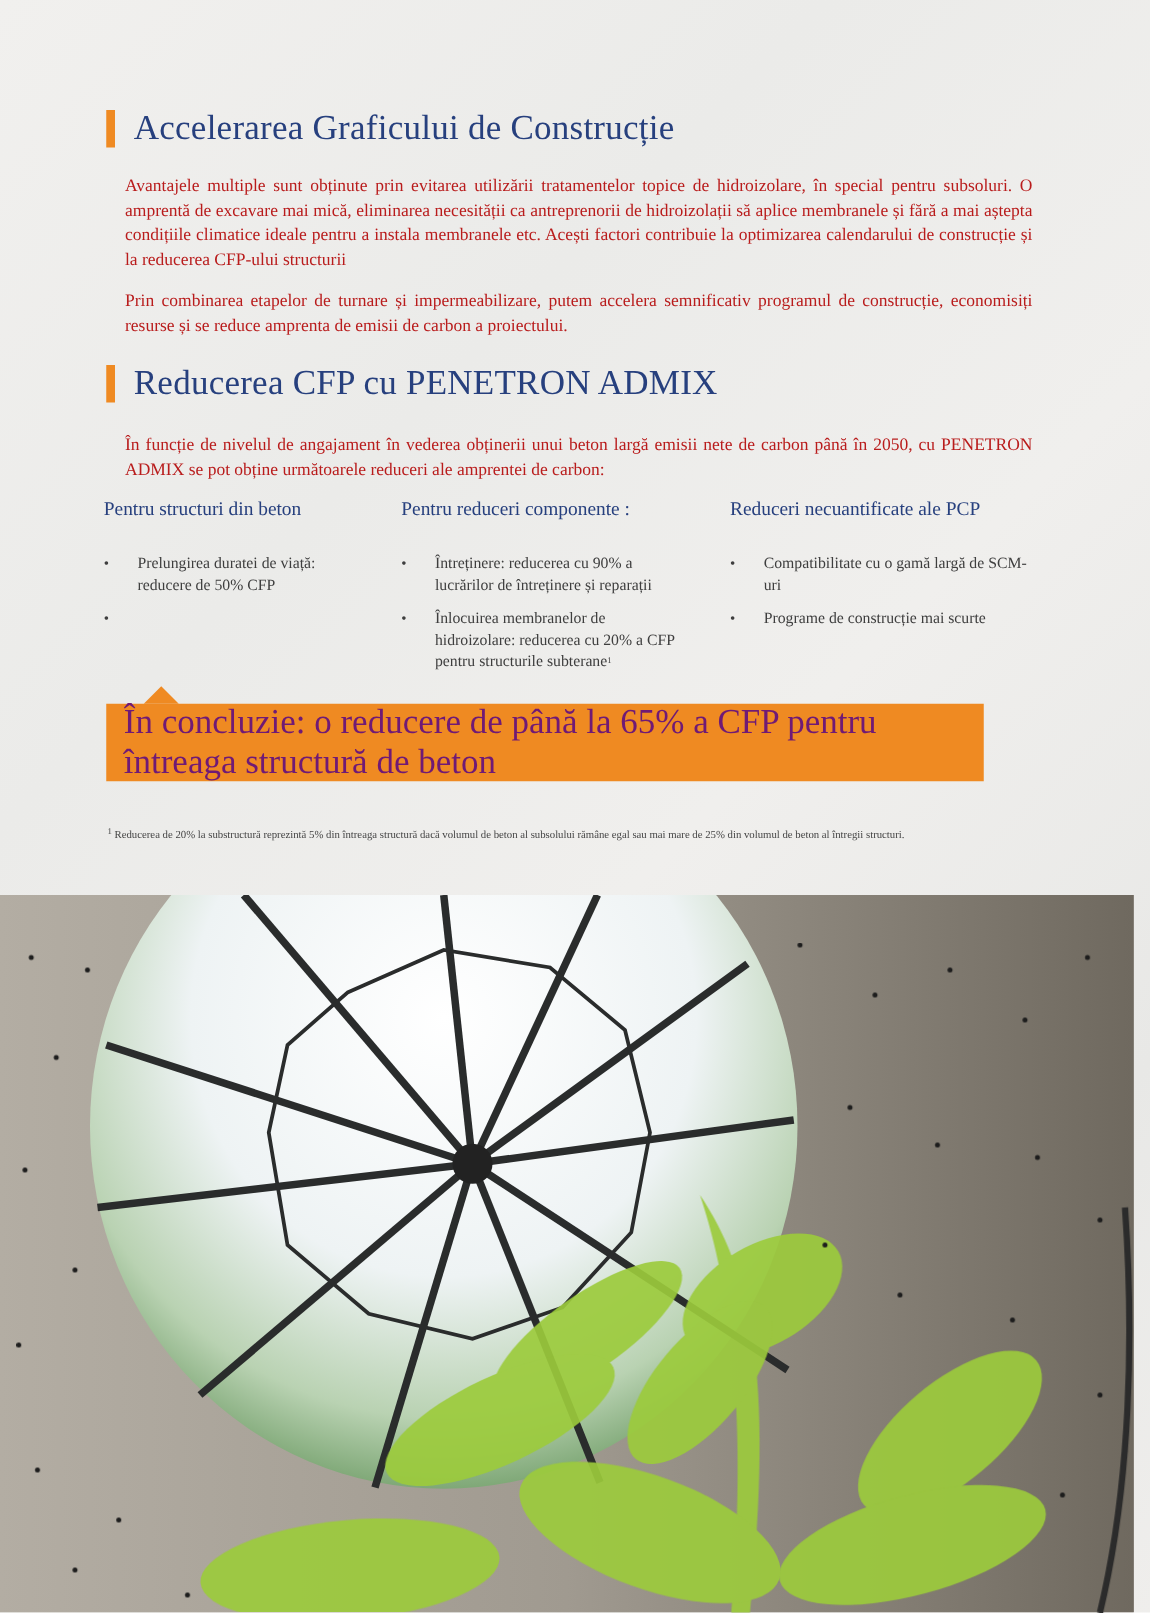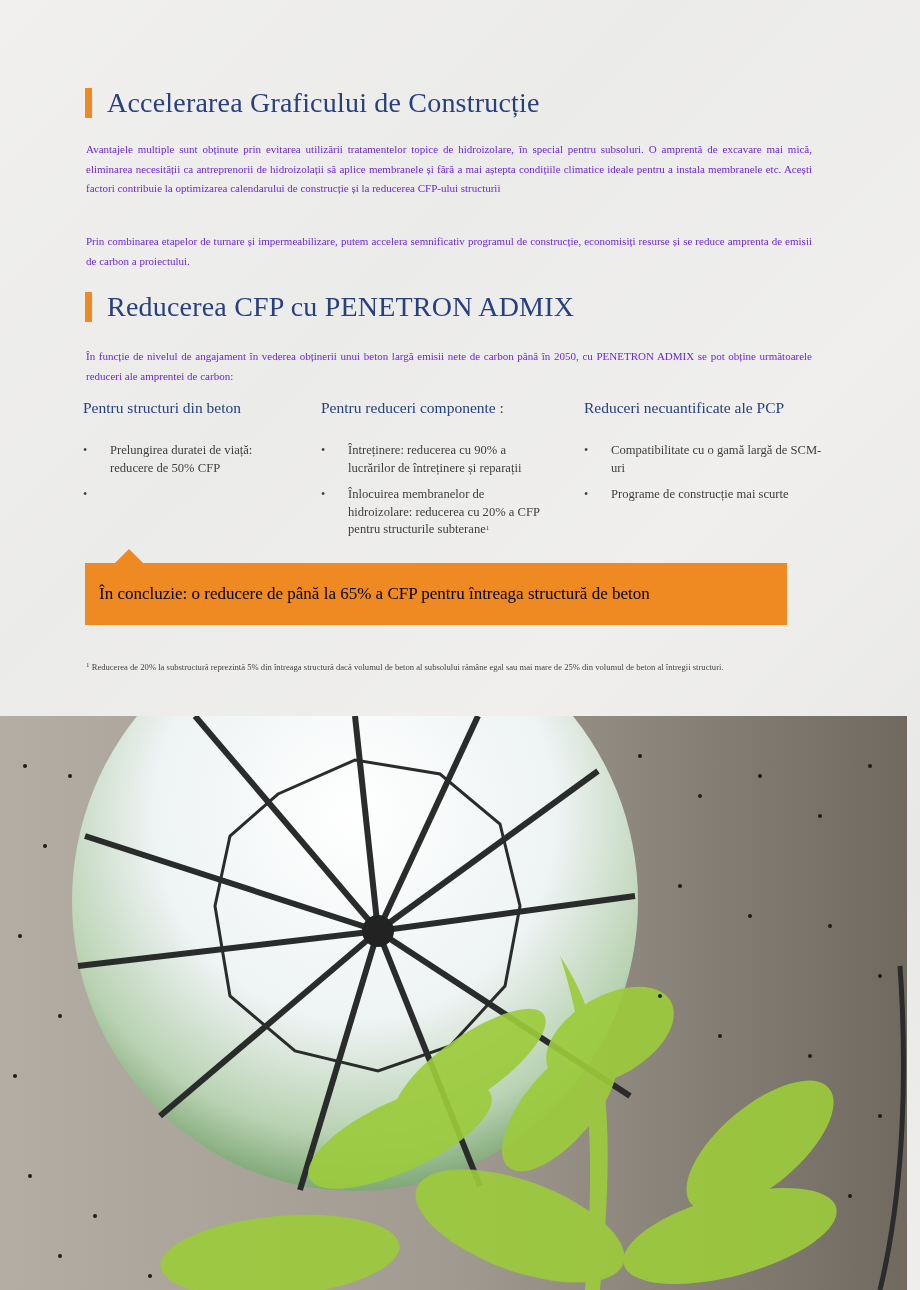--- a/index.html
+++ b/index.html
@@ -14,22 +14,22 @@
     position:absolute; left:85px; display:flex; align-items:center;
   }
   .heading .bar { width:7px; height:30px; background:#ef8a22; margin-right:15px; }
   .heading h1 {
     margin:0; font-weight:normal; font-size:28px; color:#27407e; letter-spacing:0.2px;
     font-family: "Liberation Serif", "DejaVu Serif", serif;
   }
   .h1 { top:87px; }
   .h2 { top:291px; }
   p.body {
-    position:absolute; left:86px; width:726px; margin:0;
-    font-size:11px; line-height:19.5px; text-align:justify; color:#6d28d9;
+    position:absolute; left:100px; width:726px; margin:0;
+    font-size:14px; line-height:19.5px; text-align:justify; color:#b91c1c;
   }
   .p1 { top:140px; }
   .p2 { top:232px; }
   .p3 { top:347px; }
   .col { position:absolute; top:399px; }
   .col h3 {
     margin:0 0 25px 0; font-weight:normal; font-size:15.5px; color:#27407e;
     font-family: "Liberation Serif", "DejaVu Serif", serif;
   }
   .col ul { list-style:none; margin:0; padding:0; }
@@ -47,21 +47,21 @@
   .callout {
     position:absolute; left:85px; top:563px; width:702px; height:62px;
     background:#ef8a22; display:flex; align-items:center;
   }
   .callout:before {
     content:""; position:absolute; left:30px; top:-14px;
     border-left:14px solid transparent; border-right:14px solid transparent;
     border-bottom:14px solid #ef8a22;
   }
   .callout span {
-    color:#000000; font-size:17px; margin-left:14px;
+    color:#701a75; font-size:28px; margin-left:14px;
     font-family: "Liberation Serif", "DejaVu Serif", serif;
   }
   .footnote {
     position:absolute; left:86px; top:662px; font-size:8.6px; color:#444; margin:0; white-space:nowrap;
   }
   .photo {
     position:absolute; left:0; top:716px; width:907px; height:574px; overflow:hidden;
     background: linear-gradient(100deg,#aaa59c 0%,#9d978d 40%,#8a847a 70%,#6e685f 100%);
   }
 </style>

